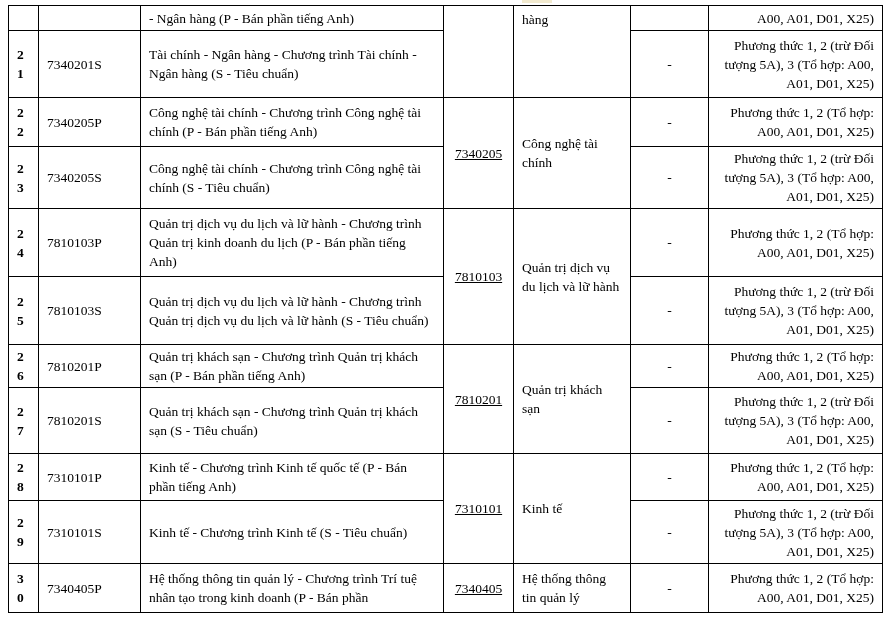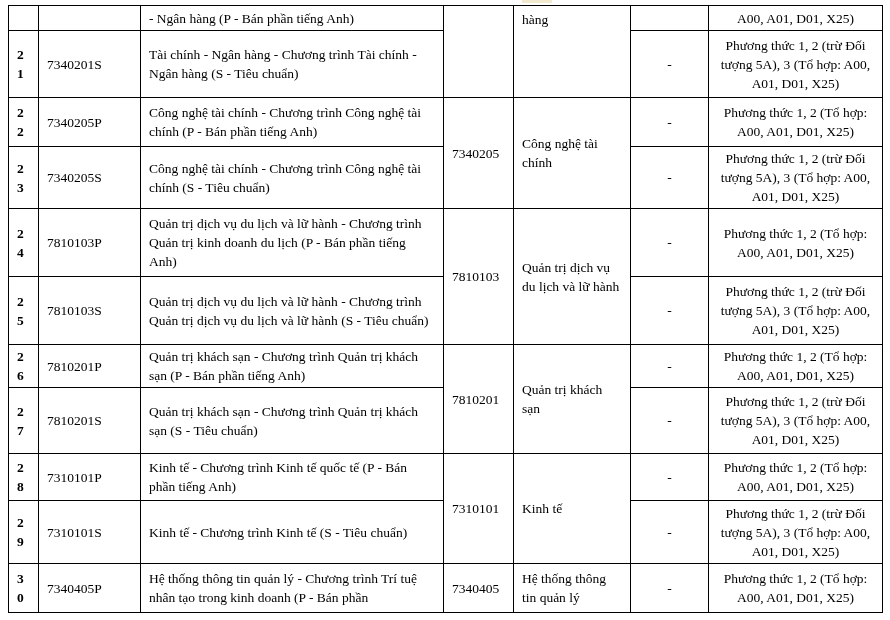--- a/index.html
+++ b/index.html
@@ -48,35 +48,36 @@
     font-weight: bold;
     padding: 2px 2px;
   }
   td.c-code {
     padding-left: 13px;
   }
   td.c-prog {
     text-align: left;
   }
   td.c-gcode {
-    text-align: left;
+    text-align: center;
     padding: 2px 4px;
+    text-decoration: underline;
   }
   td.c-gname {
     text-align: left;
   }
   td.c-gname.v-top {
     vertical-align: top;
     padding-top: 4px;
   }
   td.c-dash {
     text-align: center;
   }
   td.c-method {
-    text-align: center;
+    text-align: right;
     font-family: Liberation Serif, serif;
   }
   tr.r0  { height: 25px; }
   tr.r1  { height: 67px; }
   tr.r2  { height: 49px; }
   tr.r3  { height: 58px; }
   tr.r4  { height: 68px; }
   tr.r5  { height: 68px; }
   tr.r6  { height: 42px; }
   tr.r7  { height: 66px; margin-left: 8px; }

